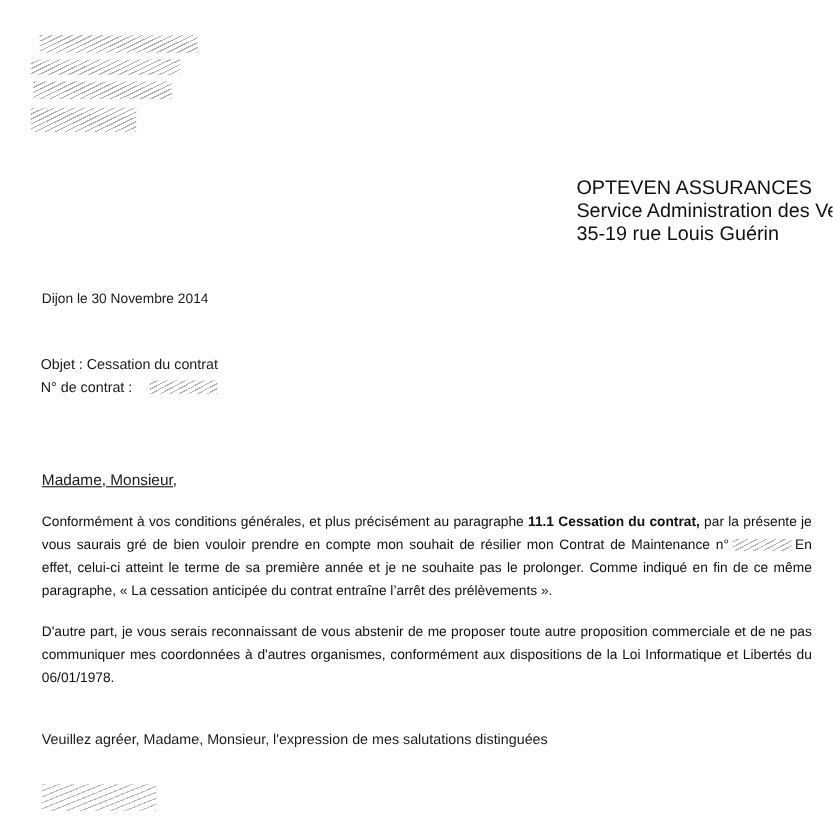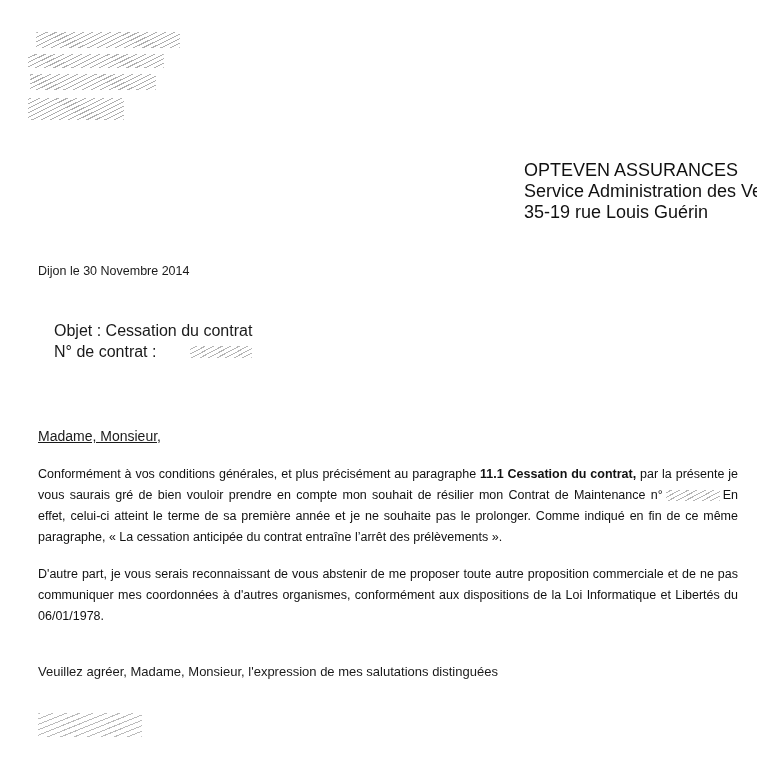--- a/index.html
+++ b/index.html
@@ -99,23 +99,23 @@
     position: absolute;
     left: 38px;
     top: 262px;
     font-size: 12.5px;
     line-height: 18px;
   }
 
   
   .subject-block {
     position: absolute;
-    left: 54px;
+    left: 37px;
     top: 320px;
-    font-size: 16px;
+    font-size: 13px;
     line-height: 21px;
   }
   .subject-block .contract-line {
     display: flex;
     align-items: center;
     gap: 4px;
     justify-content: space-between;
   }
   .redaction.contract-num {
     width: 62px;

